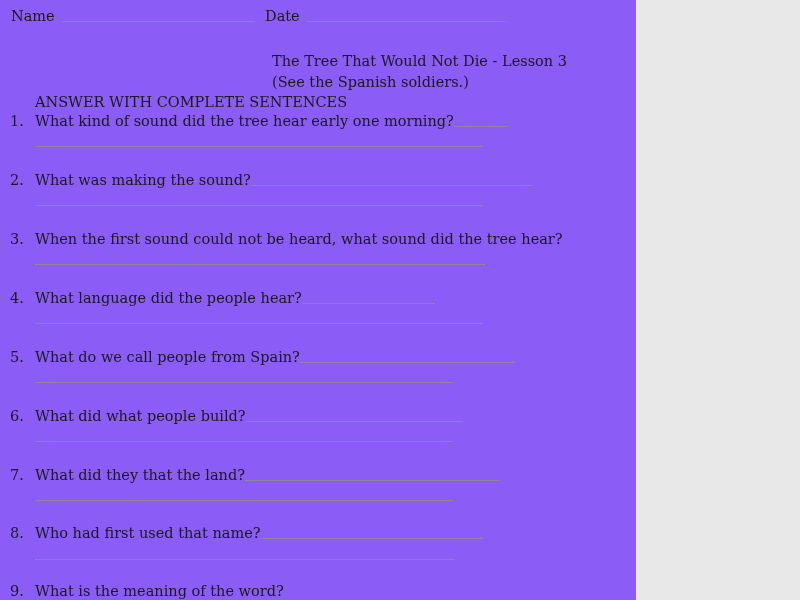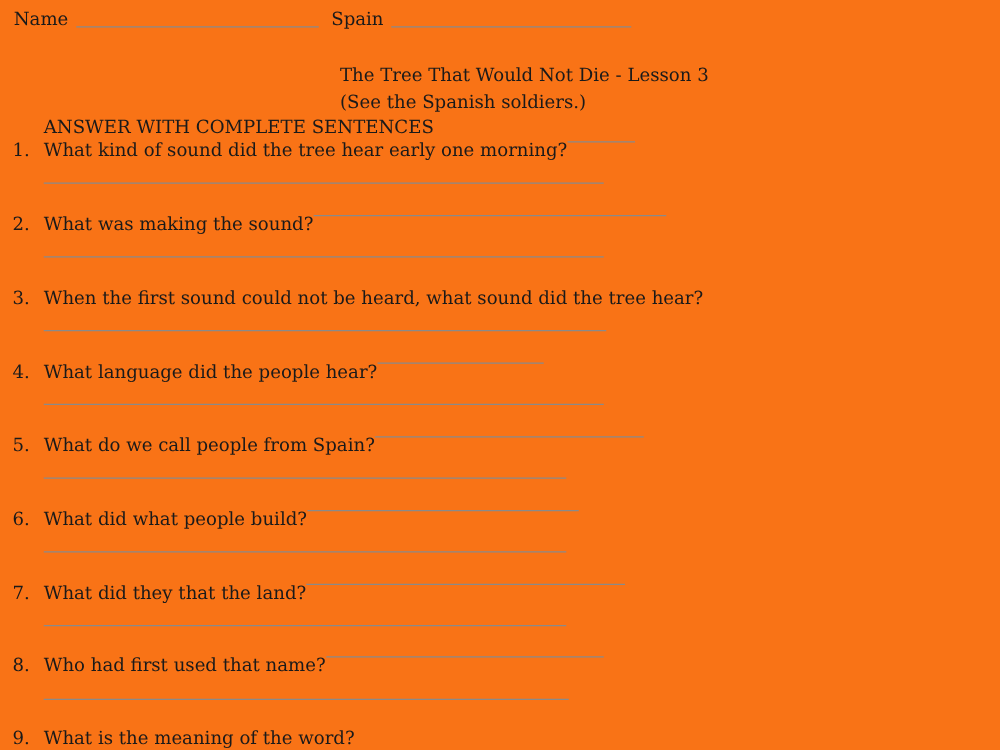--- a/index.html
+++ b/index.html
@@ -2,23 +2,23 @@
 <html><head>
 <meta charset="utf-8">
 <style>
   html, body { margin: 0; padding: 0; }
   body {
     background: #e8e8e8;
     font-family: "DejaVu Serif", "Liberation Serif", serif;
   }
   .page {
     position: relative;
-    width: 800px;
+    width: 636px;
     height: 600px;
-    background: #f97316;
+    background: #8b5cf6;
     overflow: hidden;
     color: #1a1a1a;
     font-size: 14.5px;
   }
   .abs { position: absolute; }
 
   
   .header-row { top: 8px; left: 11px; display: flex; }
   .field-group { display: flex; align-items: stretch; }
   .field-group .label { white-space: nowrap; padding-right: 6px; }
@@ -32,21 +32,21 @@
 
   
   .title-block { top: 51px; left: 272px; line-height: 21px; }
 
   
   .instruction { top: 94px; left: 35px; }
 
   
   .q { left: 10px; width: 780px; }
   .qnum { position: absolute; left: 0; top: 0; }
-  .qline { margin-left: 25px; display: flex; align-items: flex-start; }
+  .qline { margin-left: 25px; display: flex; align-items: flex-end; }
   .qtext { white-space: nowrap; }
   .trail {
     flex: 1;
     border-bottom: 1px solid #8a8a8a;
     margin-bottom: 2px;
   }
   .aline {
     position: absolute;
     left: 25px;
     height: 0;
@@ -57,21 +57,21 @@
 <body>
 
 <div class="page">
 
   <div class="abs header-row">
     <div class="field-group g-name">
       <span class="label">Name</span>
       <span class="blank"></span>
     </div>
     <div class="field-group g-date">
-      <span class="label">Spain</span>
+      <span class="label">Date</span>
       <span class="blank"></span>
     </div>
   </div>
 
   <div class="abs title-block">
     <div>The Tree That Would Not Die - Lesson 3</div>
     <div>(See the Spanish soldiers.)</div>
   </div>
 
   <div class="abs instruction">ANSWER WITH COMPLETE SENTENCES</div>

